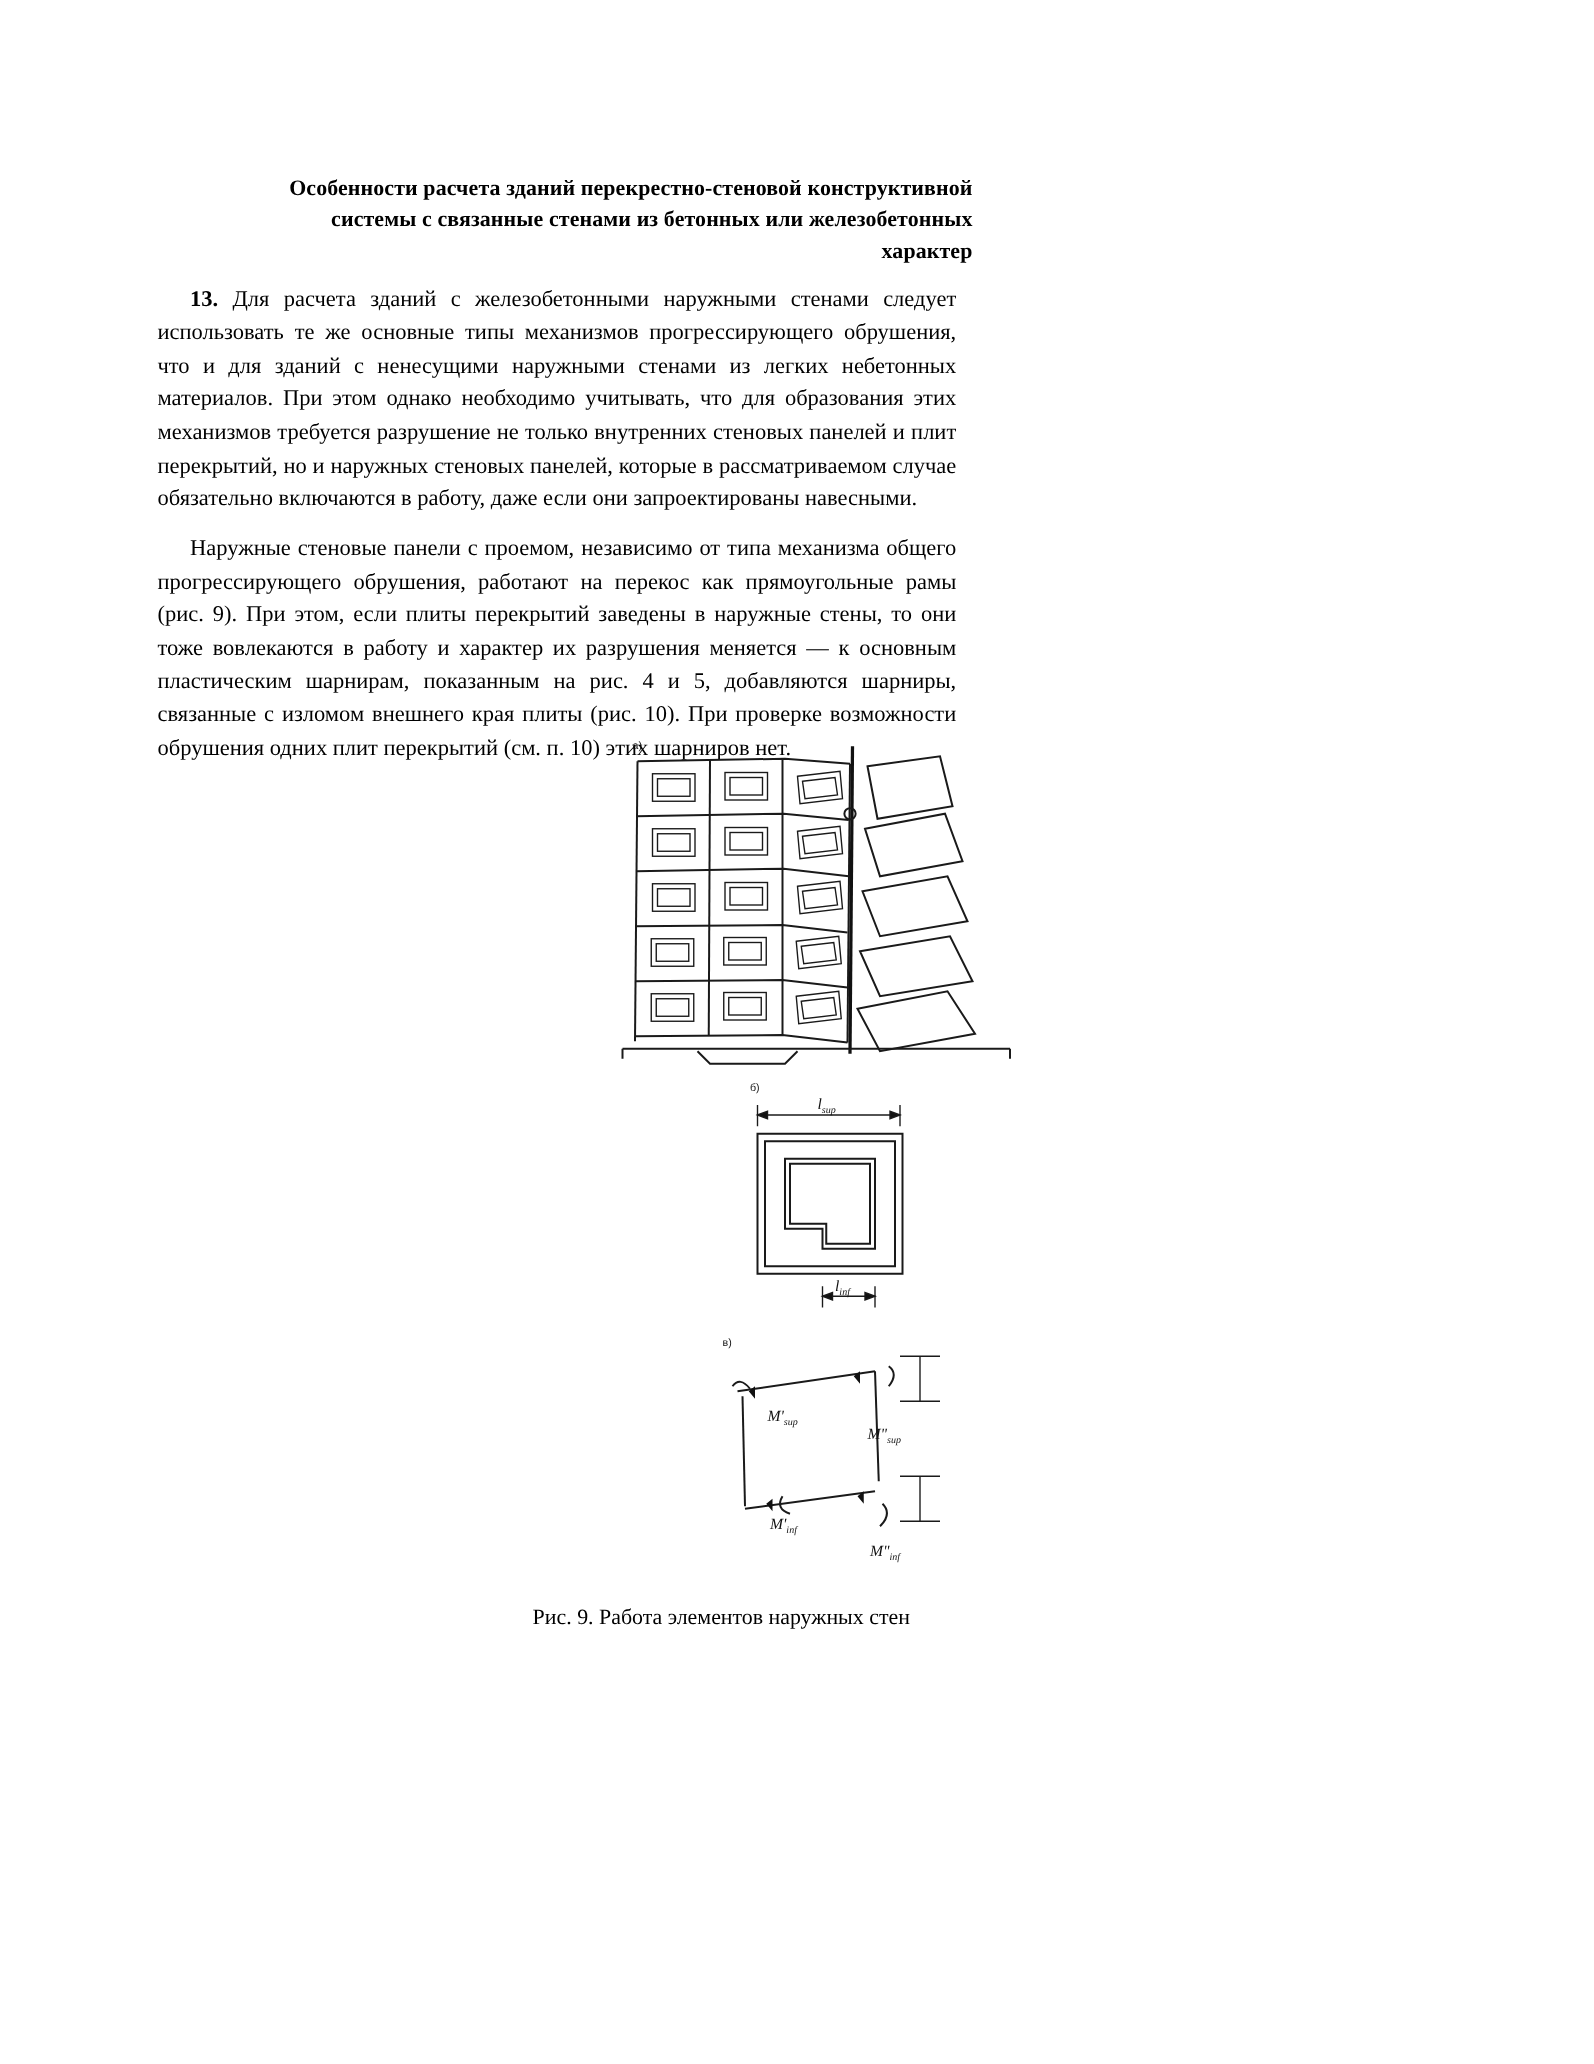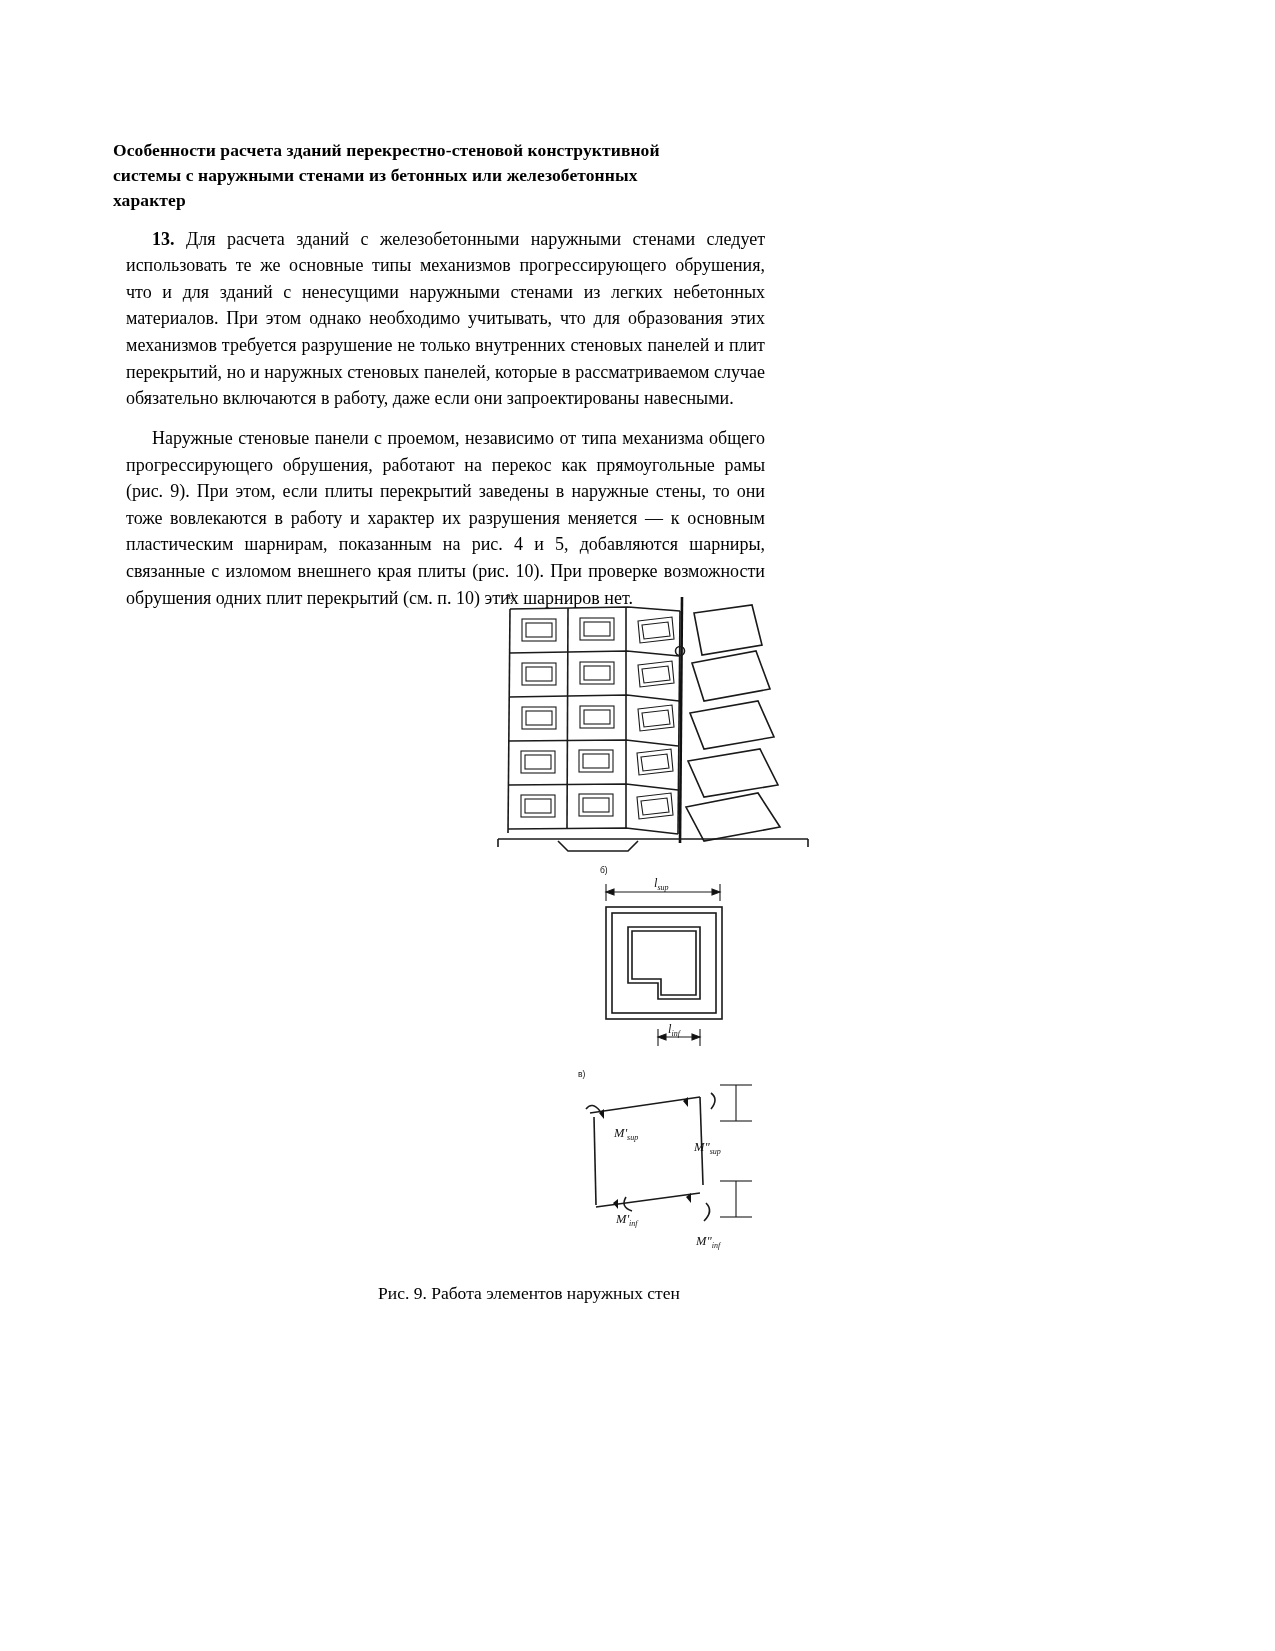--- a/index.html
+++ b/index.html
@@ -23,21 +23,21 @@
   }
   .content {
     position: absolute;
     left: 113px;
     top: 138px;
     width: 665px;
   }
   .doc-title {
     font-size: 17.5px;
     font-weight: bold;
-    text-align: left;
+    text-align: right;
     line-height: 1.42;
     margin: 0 0 10px 0;
     letter-spacing: 0.1px;
   }
   .para {
     font-size: 18px;
     text-align: justify;
     text-justify: inter-word;
     line-height: 1.48;
     margin: 13px;
@@ -54,39 +54,40 @@
     width: 1275px;
     text-align: center;
   }
   .figure-caption {
     position: absolute;
     left: 0;
     top: 1283px;
     width: 1058px;
     text-align: center;
     font-size: 17.5px;
+    padding-left: 48px;
   }
   svg { display: block; margin: 0 auto; }
   .ln { stroke: #1a1a1a; fill: none; stroke-width: 1.6; }
   .ln-thin { stroke: #1a1a1a; fill: none; stroke-width: 1.1; }
   .ln-thick { stroke: #111111; fill: none; stroke-width: 2.6; }
   .lbl-s { font-family: "Liberation Sans", sans-serif; font-size: 8.5px; fill: #111; }
   .lbl-m { font-family: "Liberation Serif", serif; font-size: 12.5px; fill: #111; font-style: italic; }
   .sub { font-size: 8px; }
 </style>
 </head>
 <body>
 
 <div class="page">
 
   <div class="content">
 
     <h1 class="doc-title">
       <span>Особенности расчета зданий перекрестно-стеновой конструктивной</span><br>
-      <span>системы с наружными стенами из бетонных или железобетонных</span><br>
+      <span>системы с связанные стенами из бетонных или железобетонных</span><br>
       <span>характер</span>
     </h1>
 
     <p class="para"><span class="lead">13.</span> <span>Для расчета зданий с железобетонными наружными стенами следует использовать те же основные типы механизмов прогрессирующего обрушения, что и для зданий с ненесущими наружными стенами из легких небетонных материалов. При этом однако необходимо учитывать, что для образования этих механизмов требуется разрушение не только внутренних стеновых панелей и плит перекрытий, но и наружных стеновых панелей, которые в рассматриваемом случае обязательно включаются в работу, даже если они запроектированы навесными.</span></p>
 
     <p class="para"><span>Наружные стеновые панели с проемом, независимо от типа механизма общего прогрессирующего обрушения, работают на перекос как прямоугольные рамы (рис. 9). При этом, если плиты перекрытий заведены в наружные стены, то они тоже вовлекаются в работу и характер их разрушения меняется — к основным пластическим шарнирам, показанным на рис. 4 и 5, добавляются шарниры, связанные с изломом внешнего края плиты (рис. 10). При проверке возможности обрушения одних плит перекрытий (см. п. 10) этих шарниров нет.</span></p>
 
   </div>
 
   <div class="figure-wrap">

